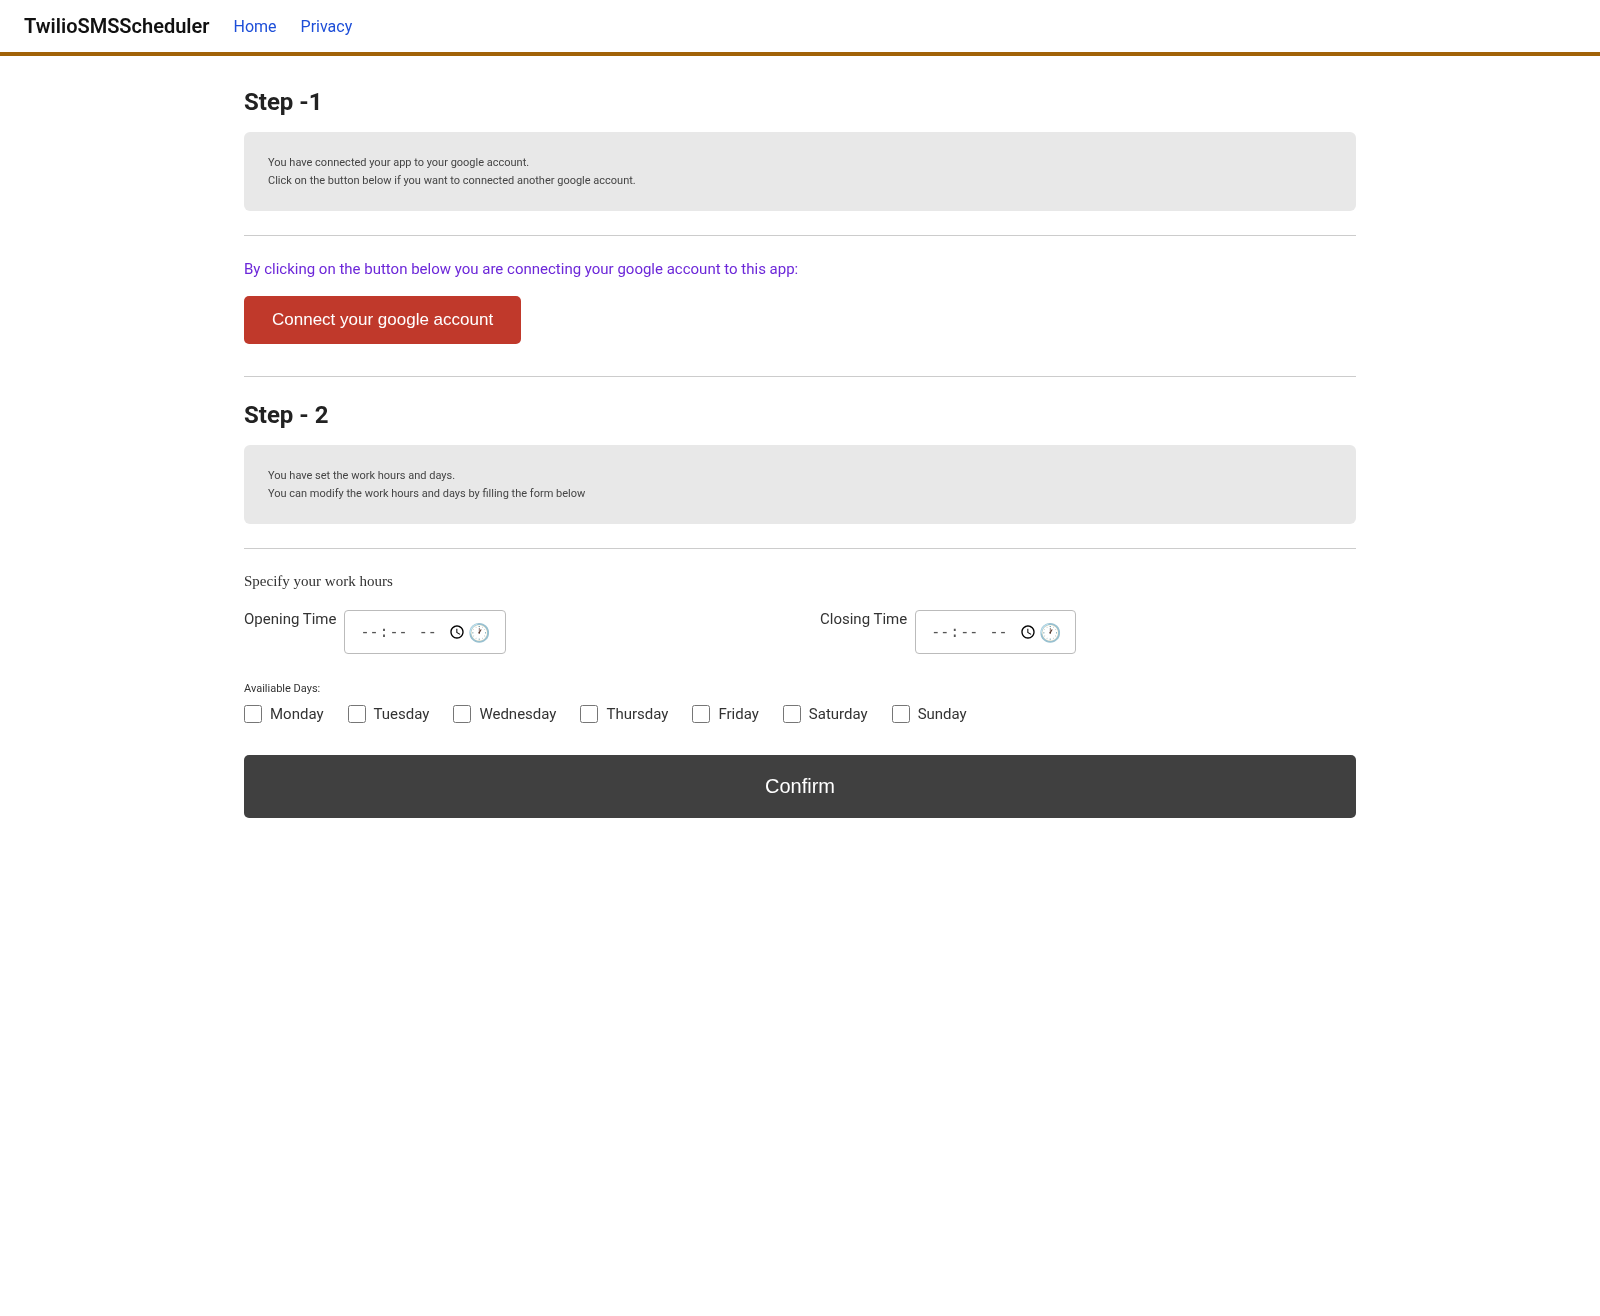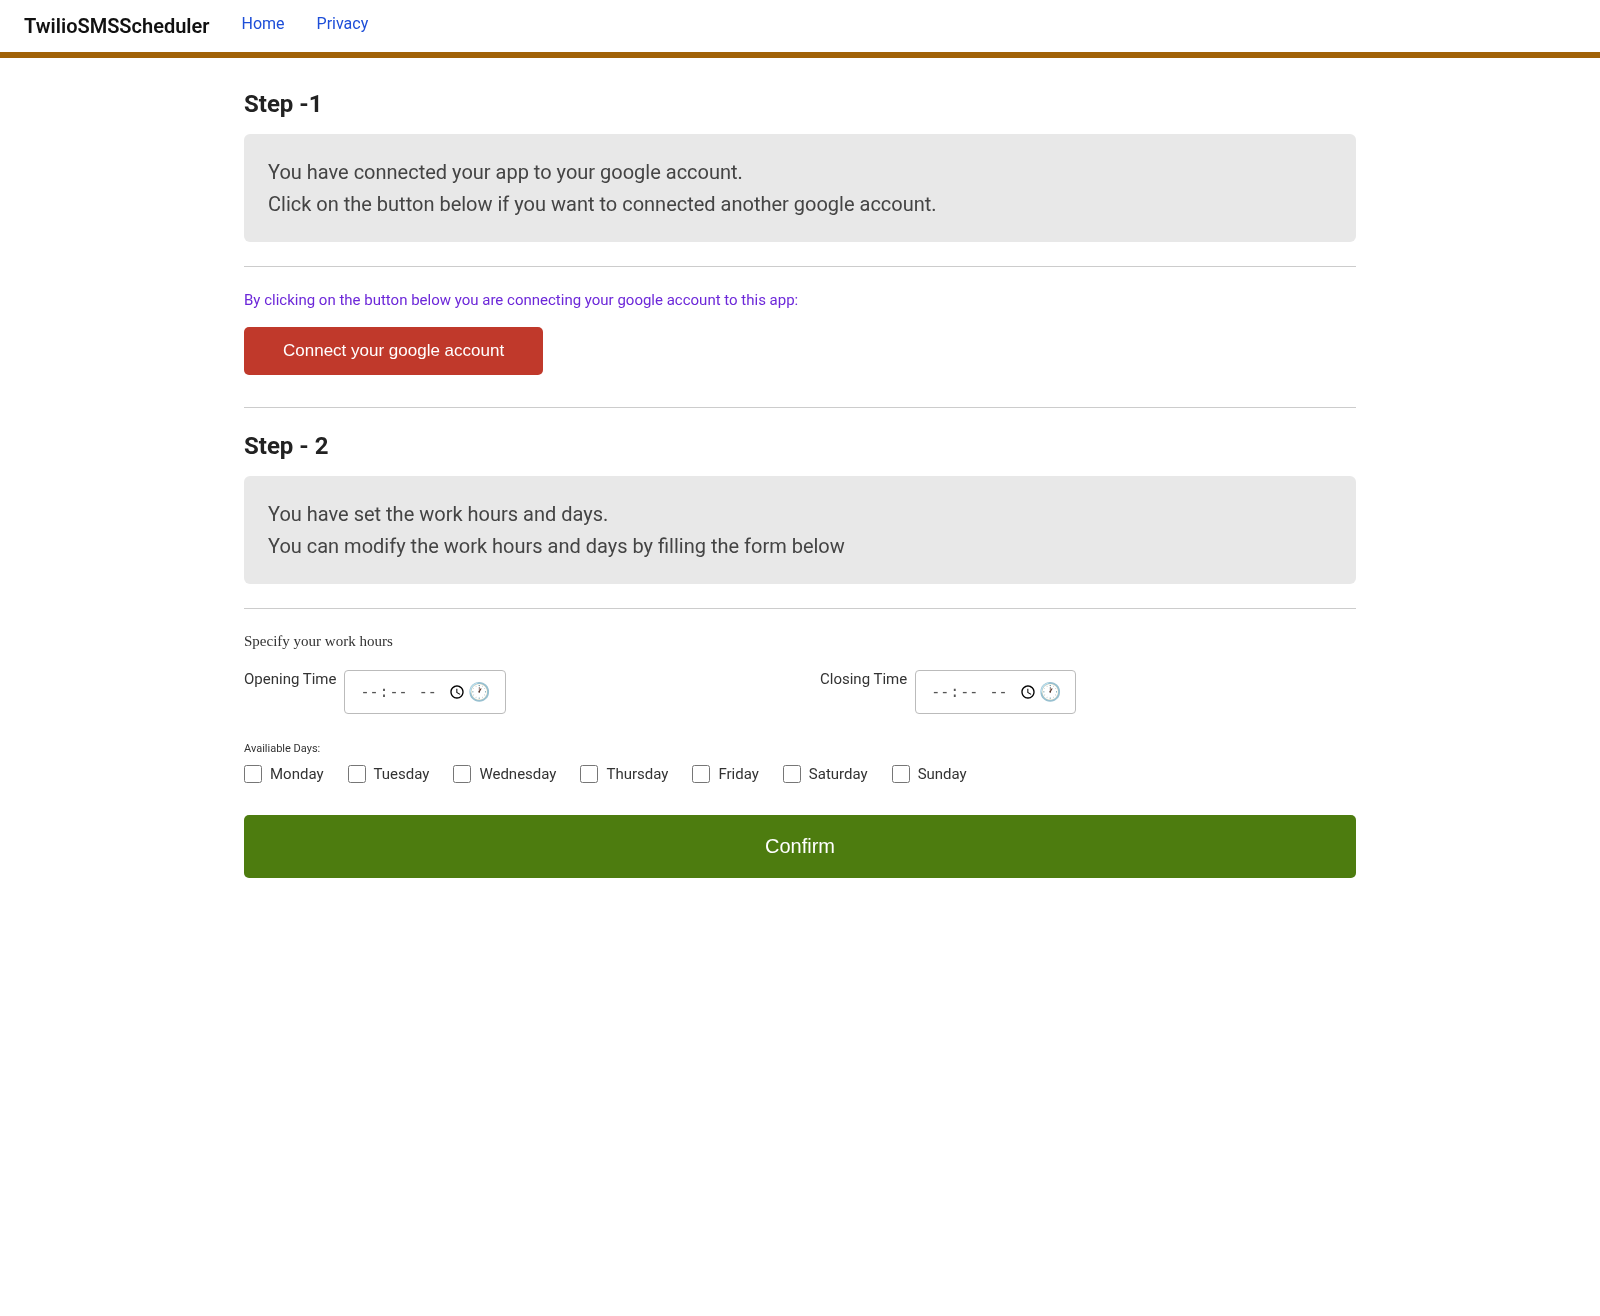--- a/index.html
+++ b/index.html
@@ -13,23 +13,24 @@
       background: #fff;
       color: #222;
       font-size: 16px;
       width: 1600px;
       min-height: 1316px;
     }
 
     
     nav {
       display: flex;
+      align-items: center;
       padding: 14px 24px;
-      border-bottom: 6px solid #a16207;
-      gap: 32px;
+      border-bottom: 4px solid #a16207;
+      gap: 24px;
     }
 
     .nav-brand {
       font-size: 20px;
       font-weight: 600;
       color: #111;
     }
 
     .nav-link {
       font-size: 16px;
@@ -53,21 +54,21 @@
     }
 
     
     .info-box {
       background: #e8e8e8;
       border-radius: 6px;
       padding: 22px 24px;
       margin-bottom: 20px;
       line-height: 1.6;
       color: #444;
-      font-size: 20px;
+      font-size: 11px;
     }
 
     .divider {
       border: none;
       border-top: 1px solid #ccc;
       margin: 24px 0;
     }
 
     
     .connect-text {
@@ -75,21 +76,21 @@
       color: #6d28d9;
       margin-bottom: 18px;
     }
 
     
     .btn-connect {
       background: #c0392b;
       color: #fff;
       border: none;
       border-radius: 5px;
-      padding: 14px 39px;
+      padding: 14px 28px;
       font-size: 17px;
       font-weight: 500;
       cursor: pointer;
       margin-bottom: 8px;
     }
 
     
     .work-hours-label {
       font-size: 15px;
       color: #333;
@@ -171,21 +172,21 @@
       width: 18px;
       height: 18px;
       cursor: pointer;
       accent-color: #c0392b;
     }
 
     
     .btn-confirm {
       display: block;
       width: 100%;
-      background: #4d7c0f;
+      background: #404040;
       color: #fff;
       border: none;
       border-radius: 5px;
       padding: 20px;
       font-size: 20px;
       font-weight: 500;
       cursor: pointer;
       text-align: center;
     }
   </style>

